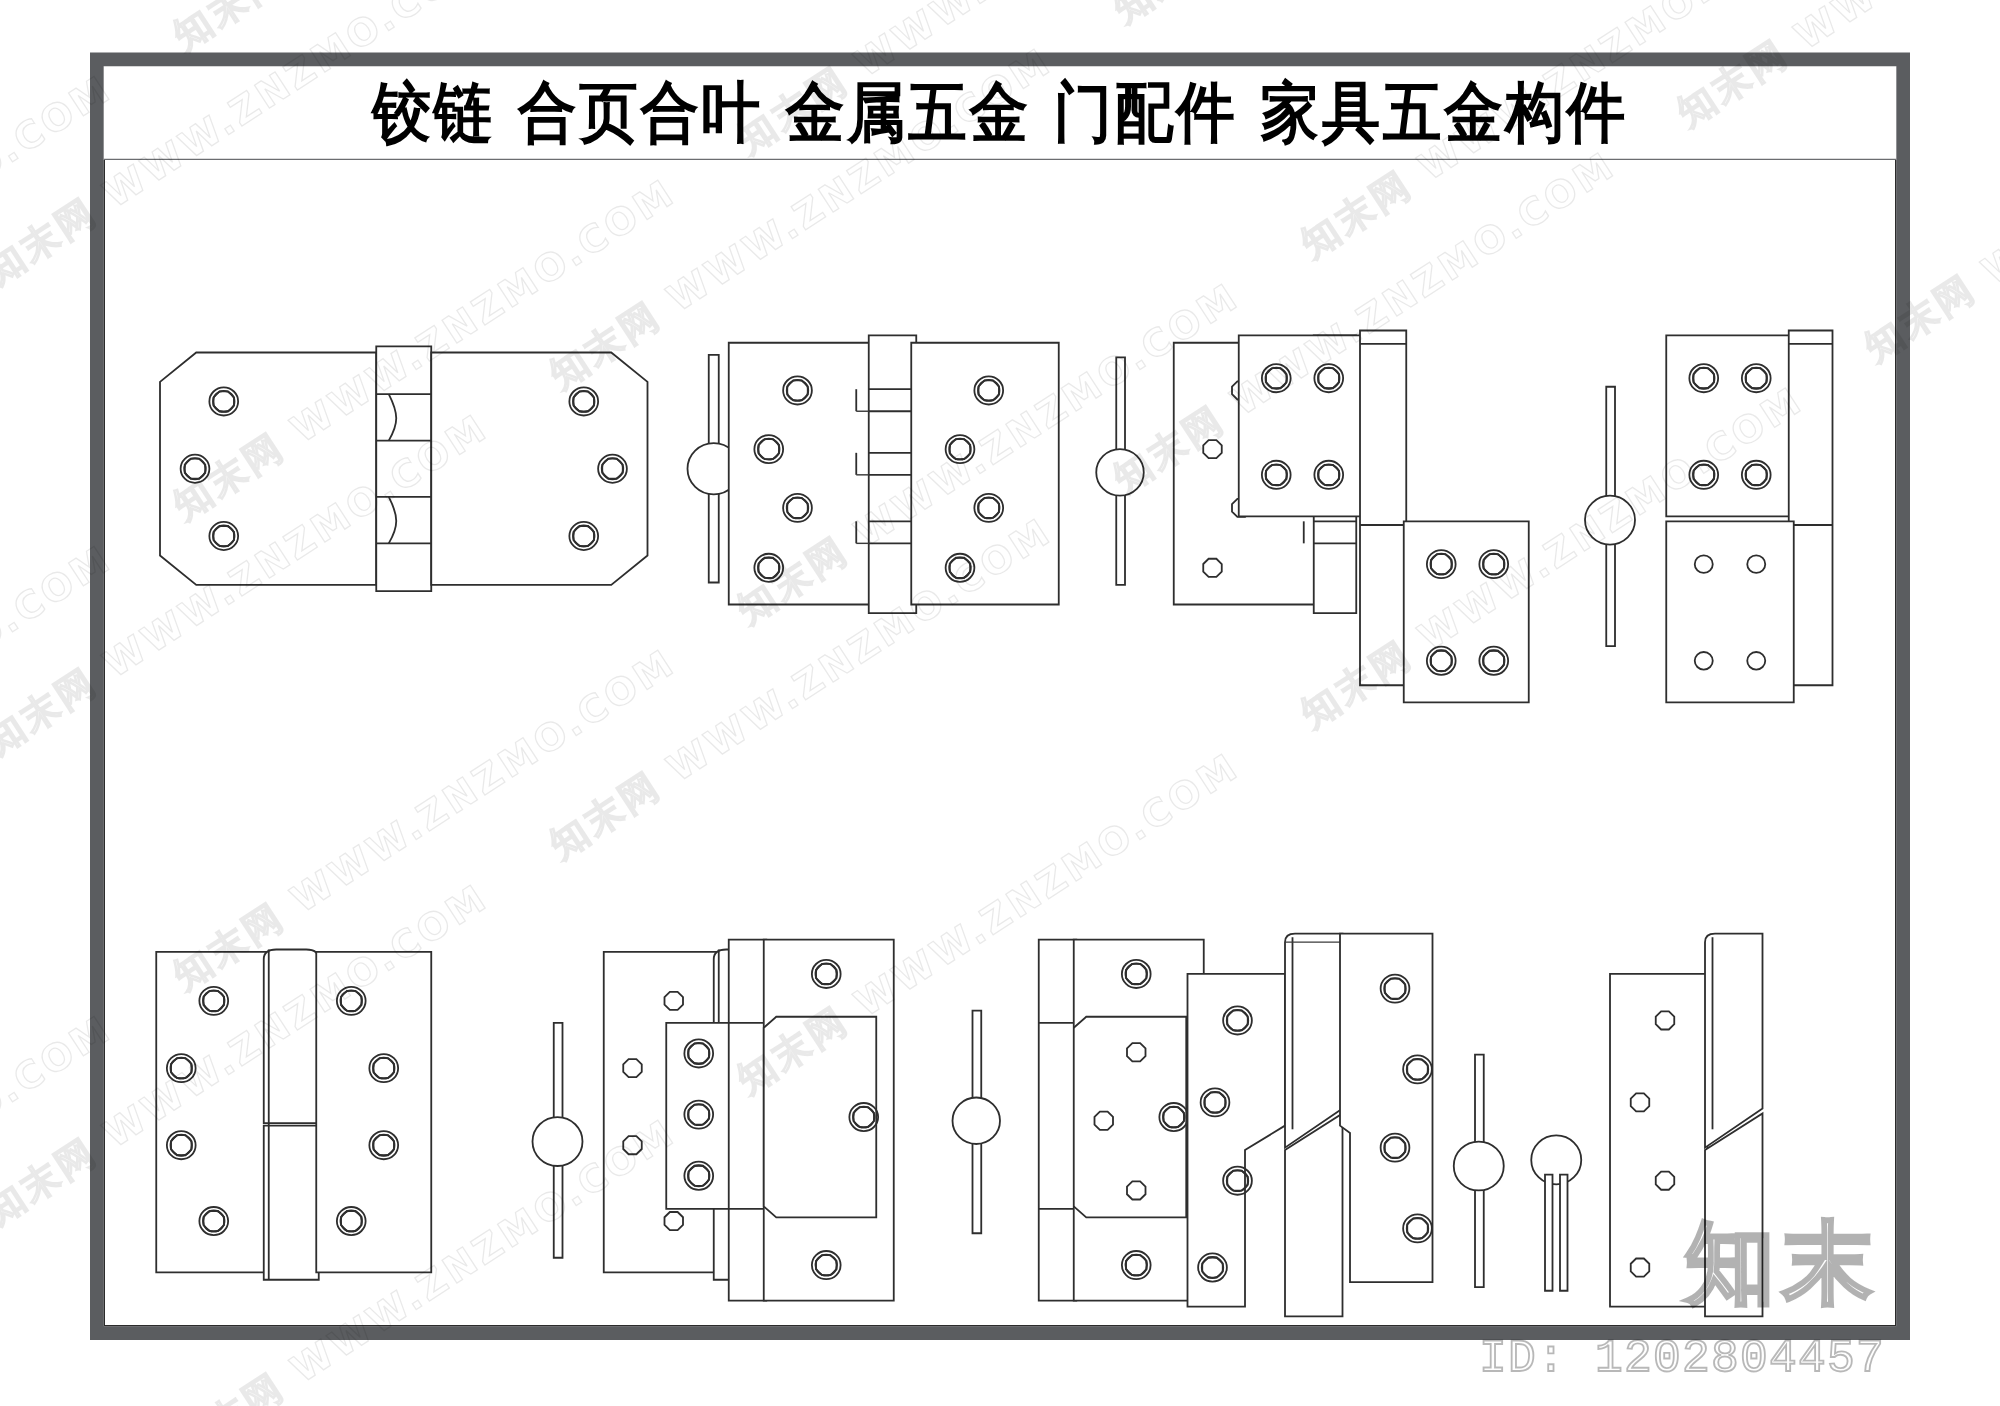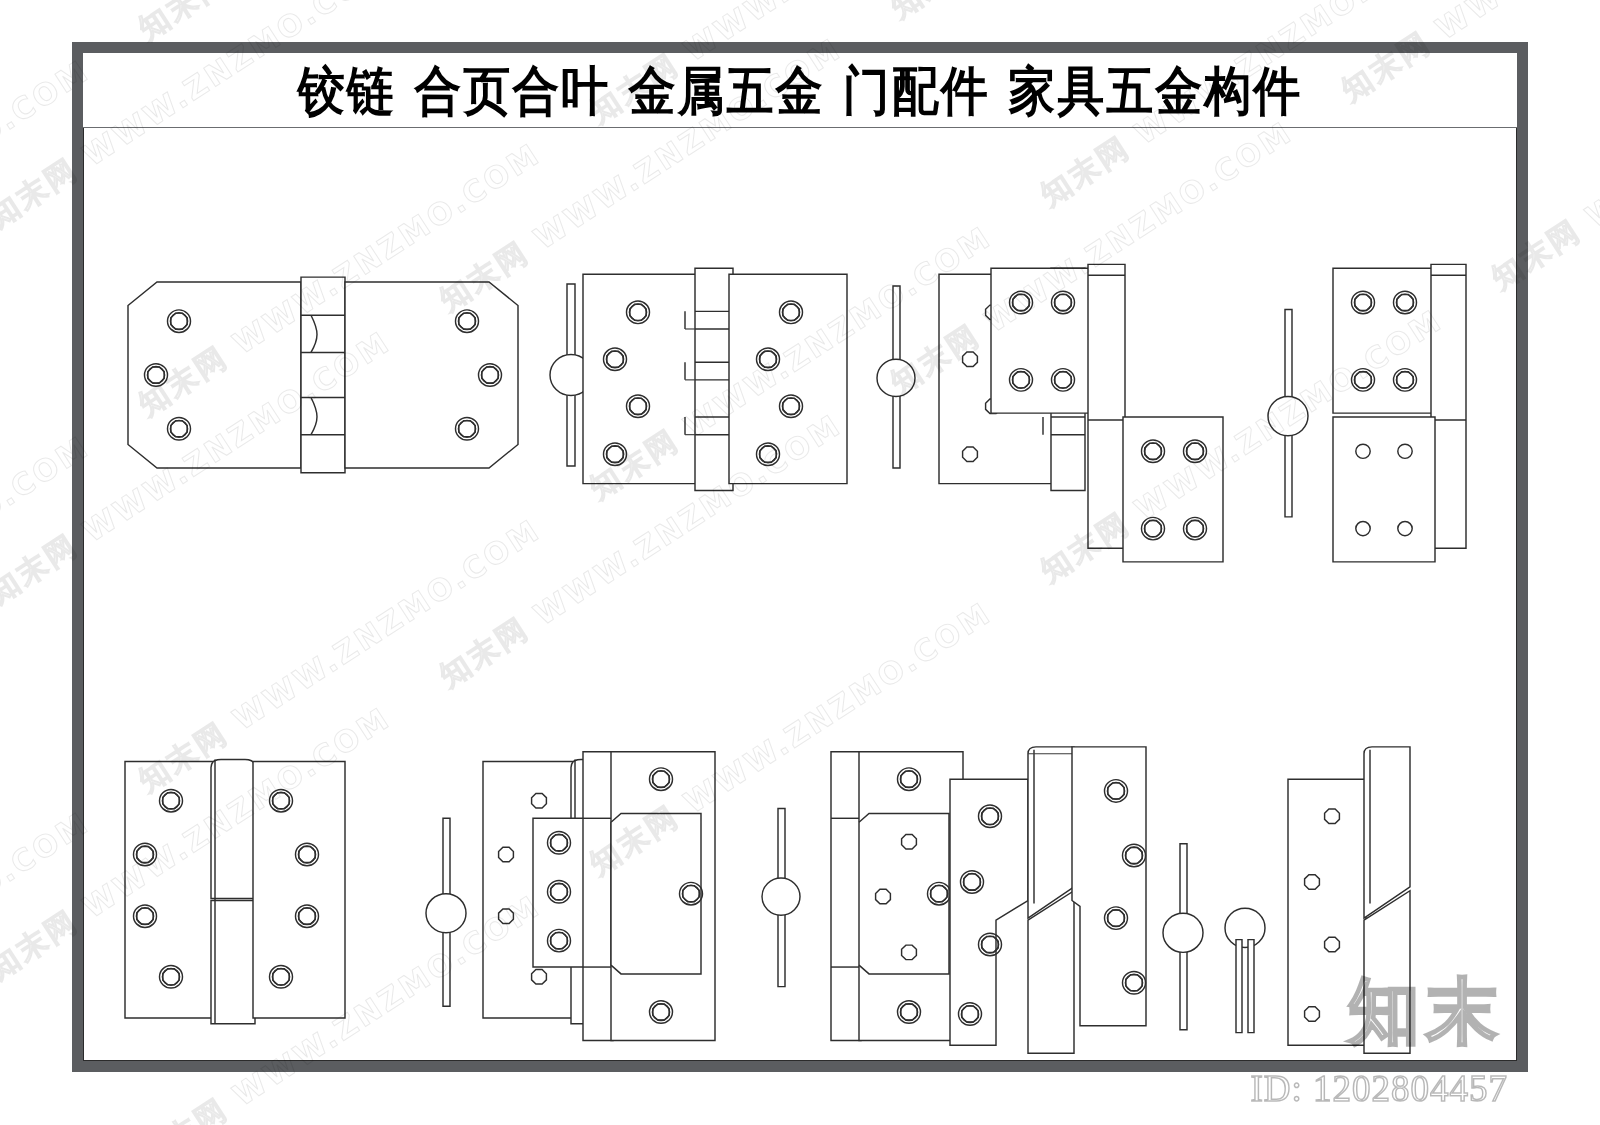--- a/index.html
+++ b/index.html
@@ -146,21 +146,21 @@
     color: transparent;
     -webkit-text-stroke: 2.4px rgba(0,0,0,0.30);
     line-height: 1;
     pointer-events: none;
   }
   #asset-id {
     position: absolute;
     right: 92px;
     bottom: 18px;
     z-index: 6;
-    font-family: Liberation Serif, serif;
+    font-family: Liberation Mono, monospace;
     font-size: 37px;
     font-weight: normal;
     letter-spacing: 1px;
     color: transparent;
     -webkit-text-stroke: 1.5px rgba(0,0,0,0.28);
     line-height: 1;
     pointer-events: none;
   }
 </style>
 </head>

